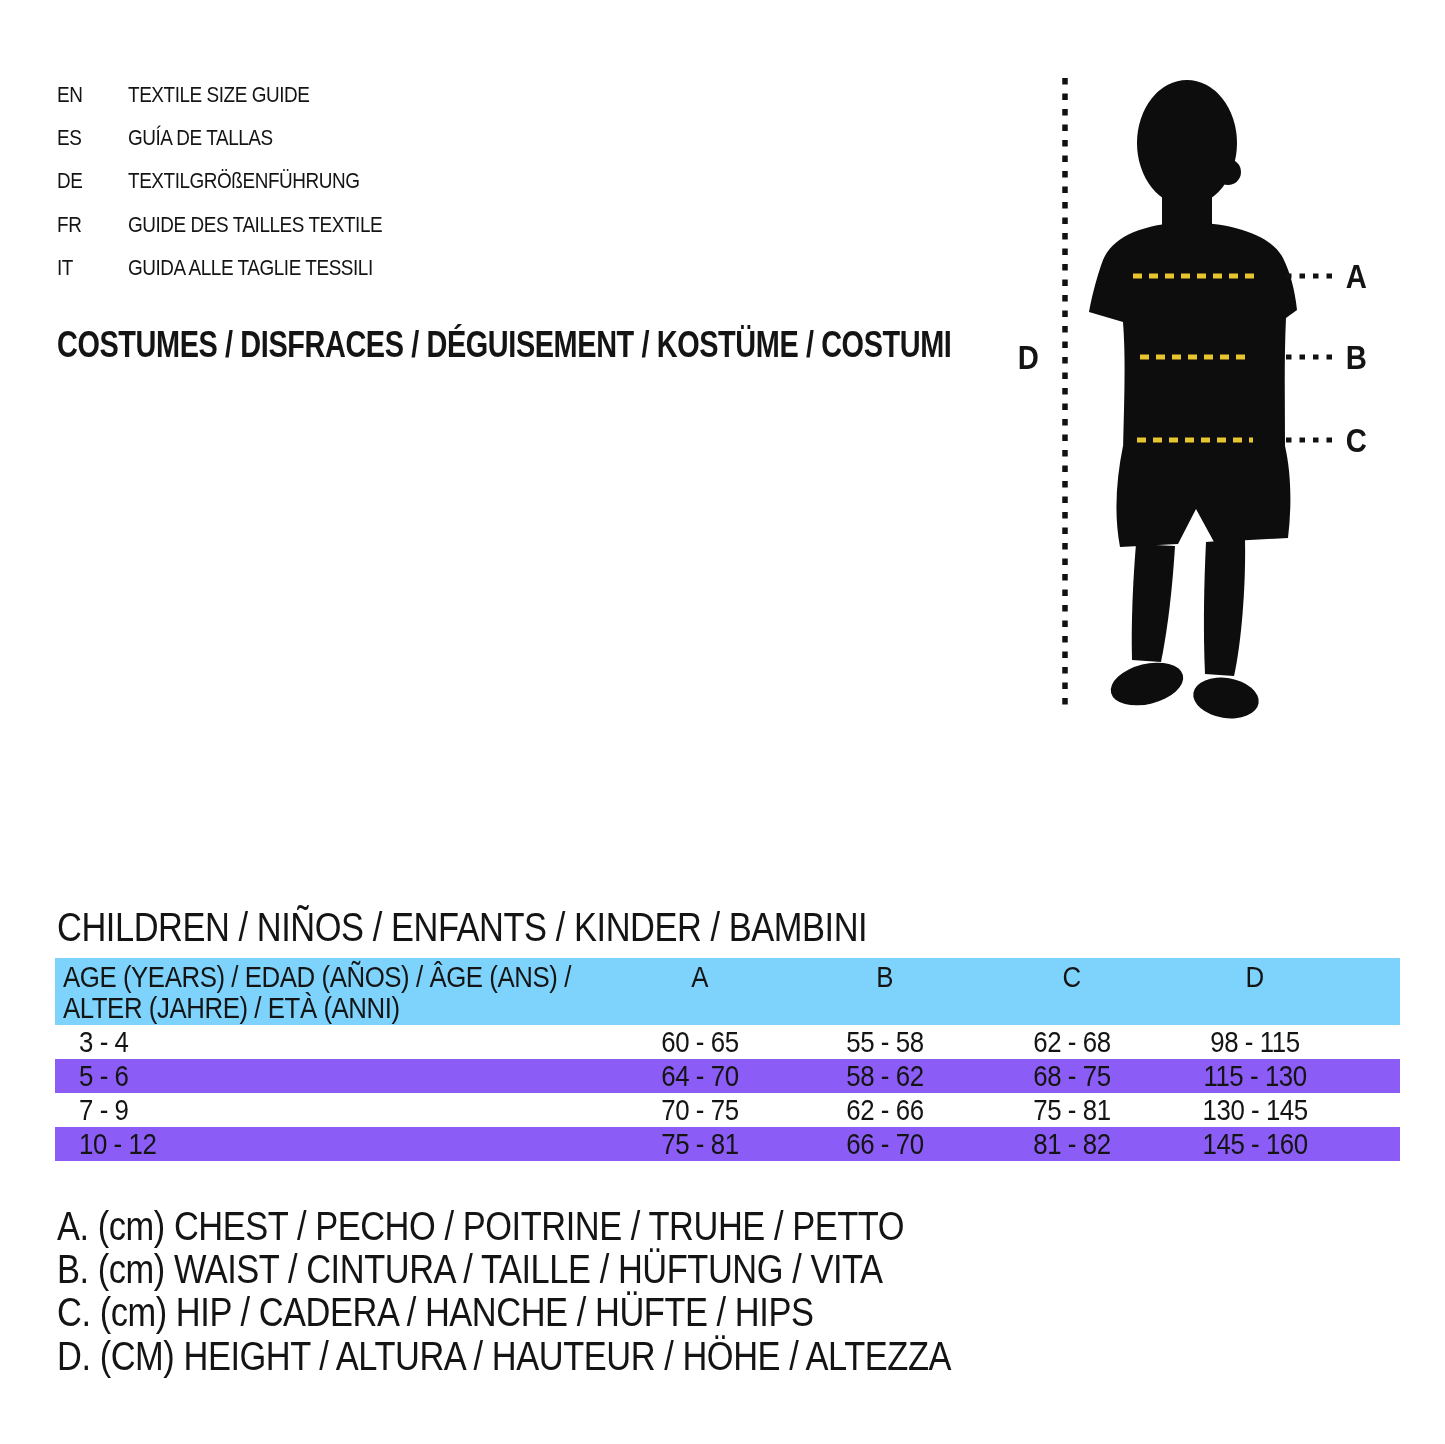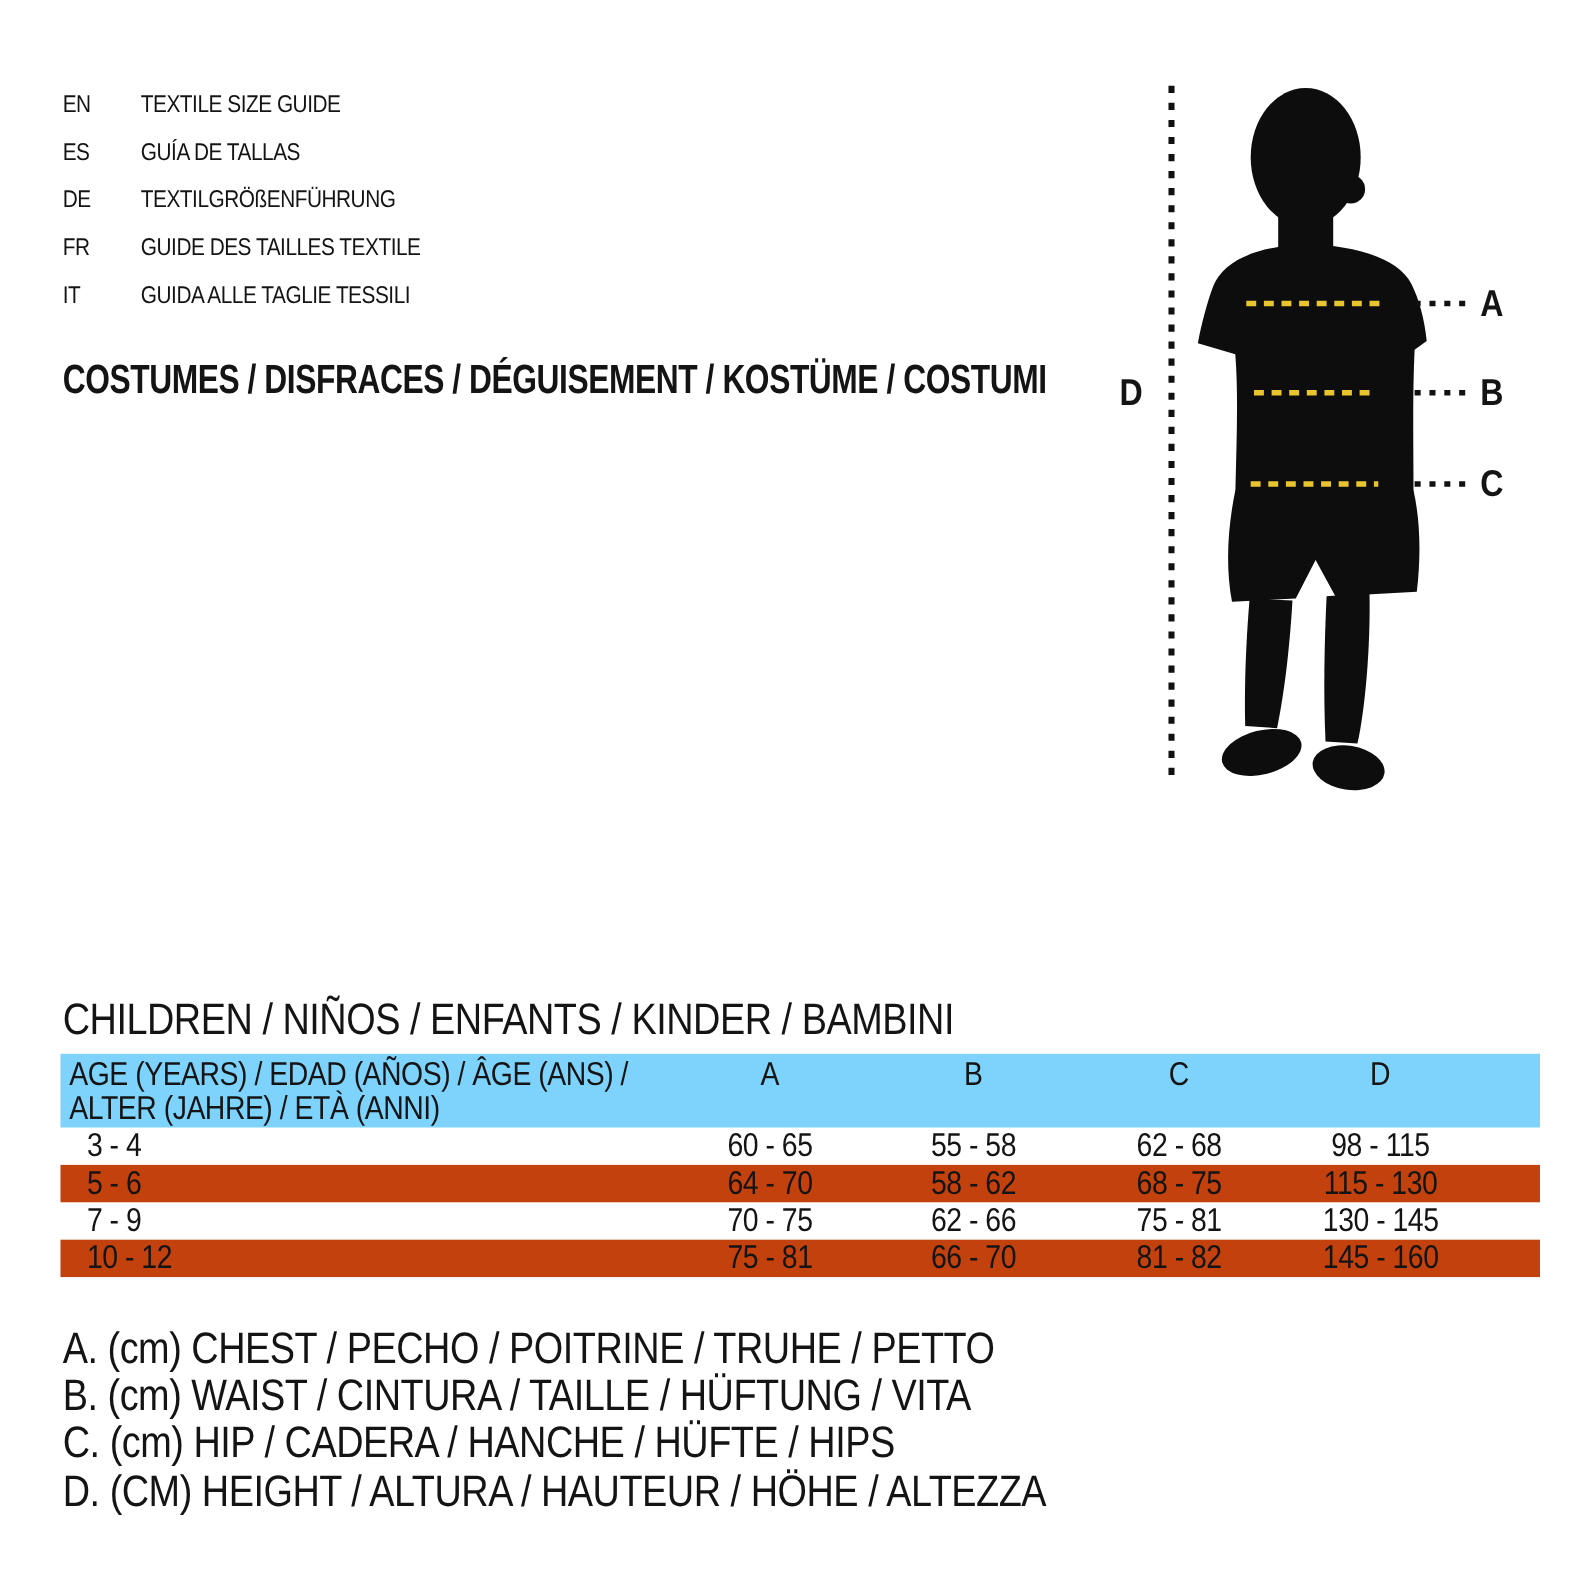--- a/index.html
+++ b/index.html
@@ -26,21 +26,21 @@
 
   
   .sec-title{left:57px;top:905px;font-size:40px;line-height:44px;letter-spacing:-.5px;}
 
   
   .size-table{left:55px;top:958px;width:1345px;font-size:30px;letter-spacing:-.5px;}
   .t-head{position:relative;height:67px;background:#7dd3fc;}
   .t-head .age-h{position:absolute;left:8px;top:3px;line-height:31px;font-size:30px;}
   .col-letter{position:absolute;top:3px;width:160px;text-align:center;line-height:31px;}
   .t-row{position:relative;height:34px;line-height:34px;}
-  .t-row.alt{background:#c2410c;text-decoration:underline;}
+  .t-row.alt{background:#8b5cf6;text-decoration:underline;}
   .cell-age{position:absolute;left:24px;top:0;}
   .cell{position:absolute;top:0;width:160px;text-align:center;}
   .cA{left:565px;} .cB{left:750px;} .cC{left:937px;} .cD{left:1120px;}
 
   
   .legend{left:57px;top:1205px;font-size:40px;letter-spacing:-.5px;}
   .legend-line{height:43.2px;line-height:43.2px;}
 
   svg{display:block;}
 </style>

